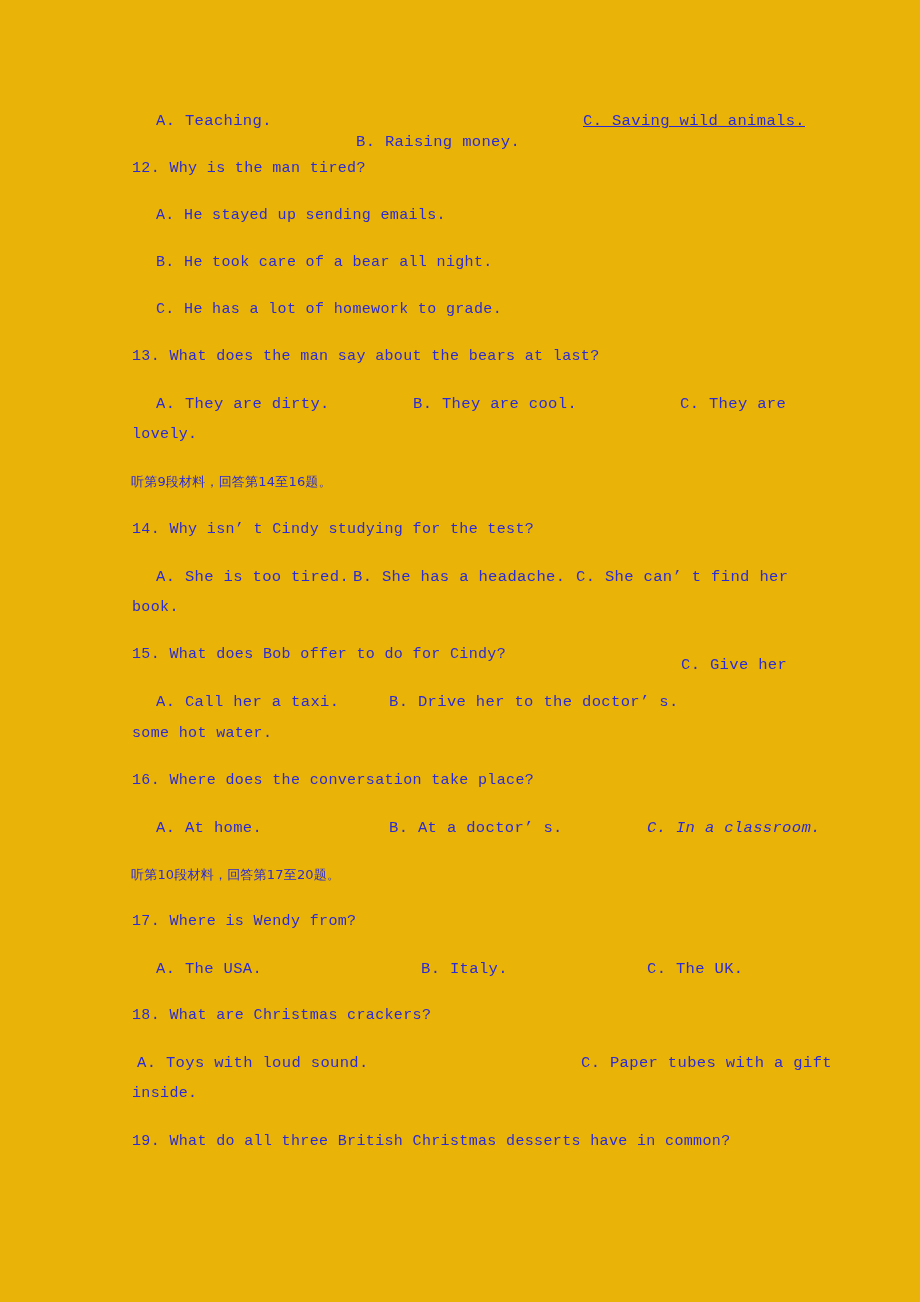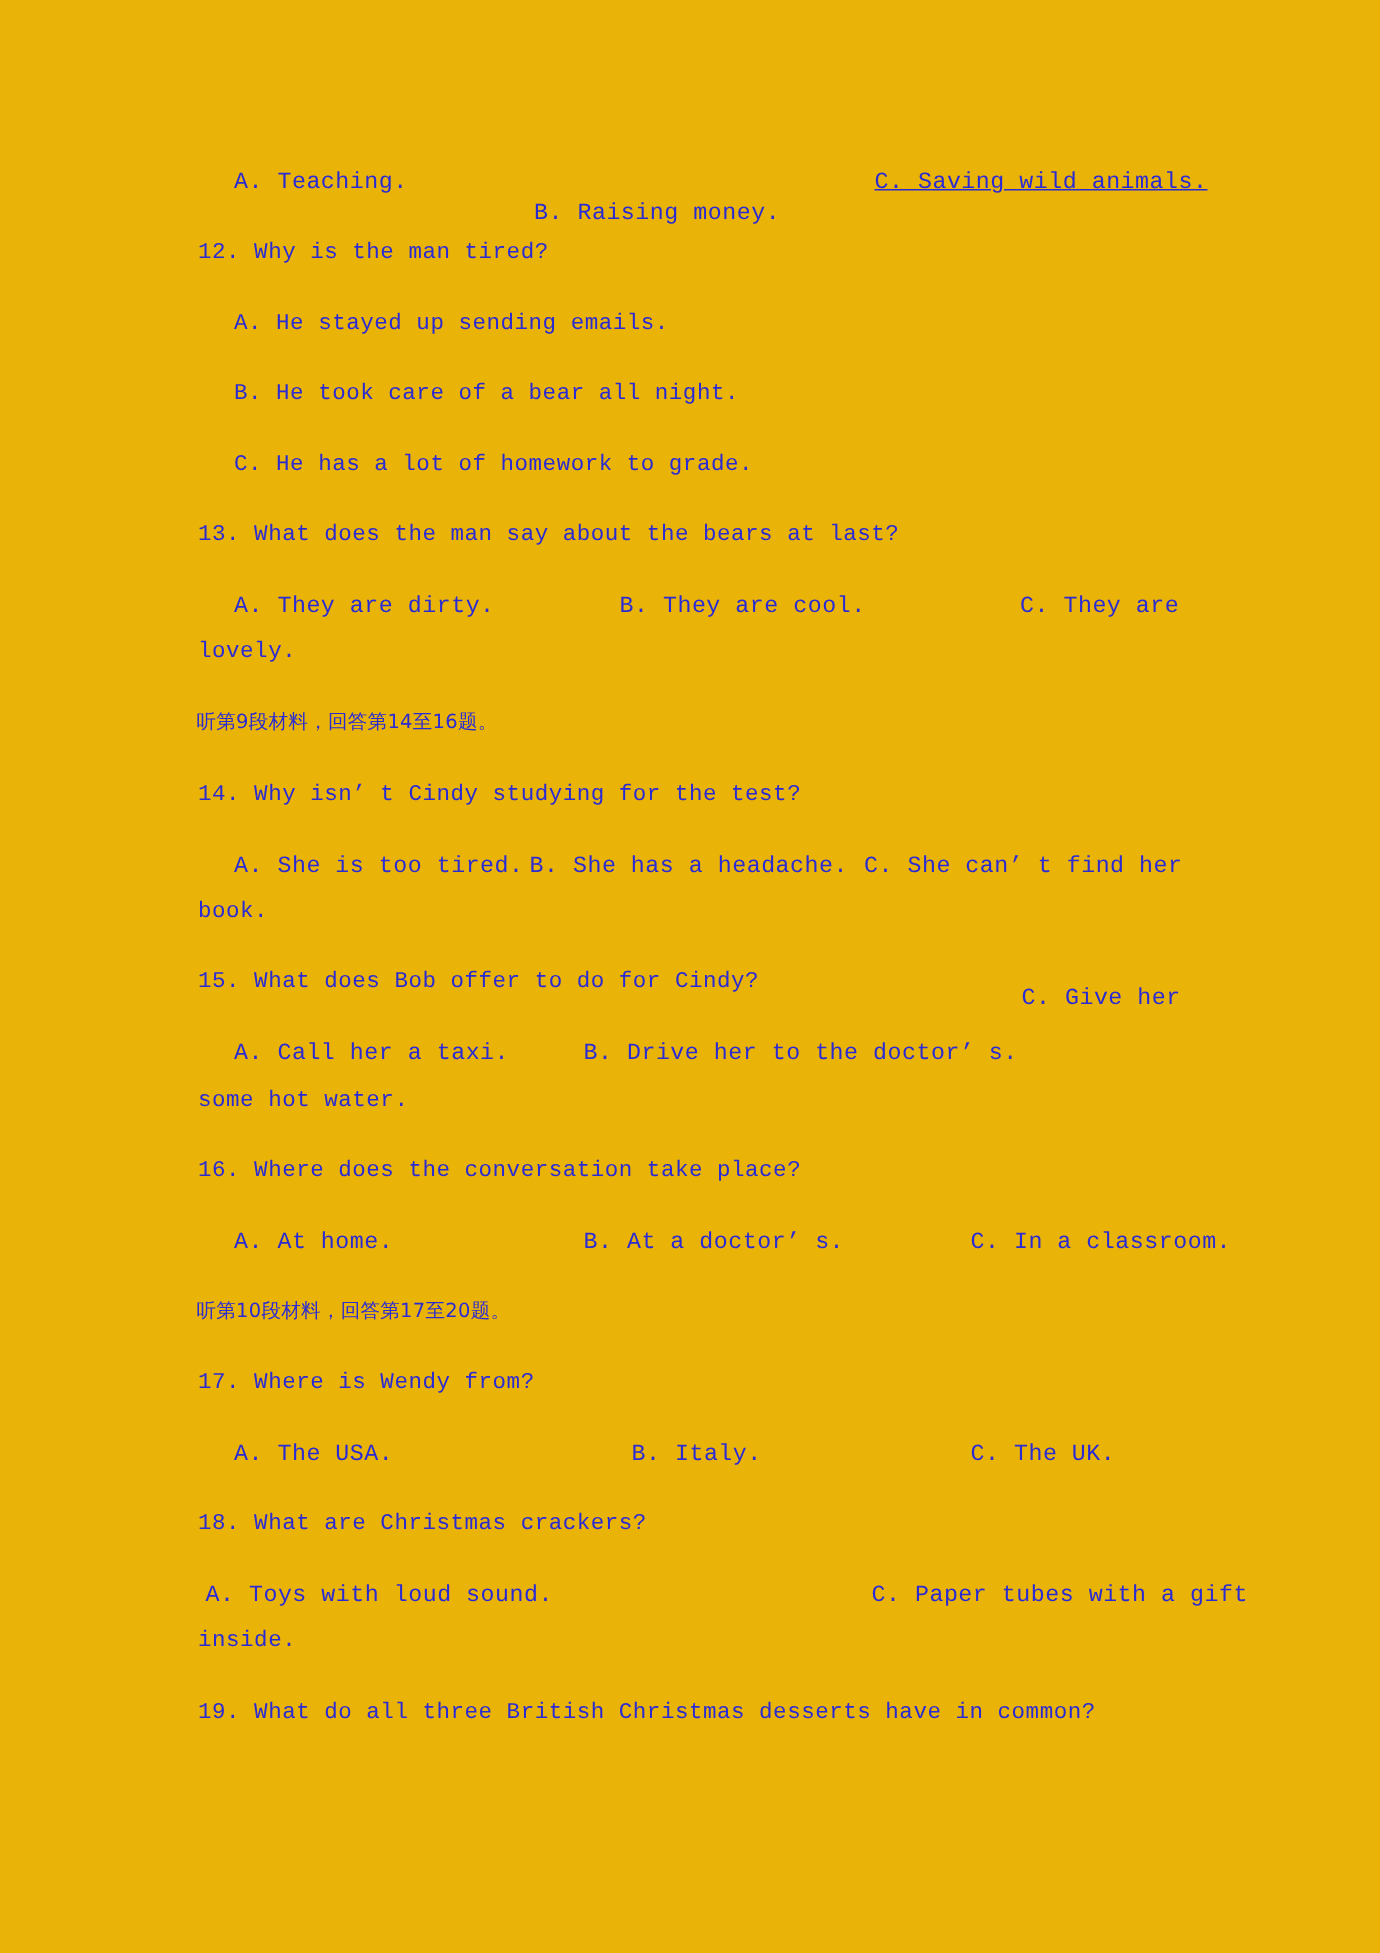--- a/index.html
+++ b/index.html
@@ -83,21 +83,21 @@
 
   <div class="line q" style="left:132px; top:646px;">15. What does Bob offer to do for Cindy?</div>
   <div class="cell opt" style="left:156px; top:693px;">A. Call her a taxi.</div>
   <div class="cell opt" style="left:389px; top:693px;">B. Drive her to the doctor’ s.</div>
   <div class="cell opt" style="left:681px; top:656px;">C. Give her</div>
   <div class="line cont" style="left:132px; top:725px;">some hot water.</div>
 
   <div class="line q" style="left:132px; top:772px;">16. Where does the conversation take place?</div>
   <div class="cell opt" style="left:156px; top:819px;">A. At home.</div>
   <div class="cell opt" style="left:389px; top:819px;">B. At a doctor’ s.</div>
-  <div class="cell opt" style="left:647px; top:819px;">C. In a classroom.</div>
+  <div class="cell opt" style="left:647px; top:819px;font-style:italic;">C. In a classroom.</div>
 
   <div class="line cn" style="left:131px; top:866px;">听第10段材料，回答第17至20题。</div>
 
   <div class="line q" style="left:132px; top:913px;">17. Where is Wendy from?</div>
   <div class="cell opt" style="left:156px; top:960px;">A. The USA.</div>
   <div class="cell opt" style="left:389px; top:960px;margin-left:32px;">B. Italy.</div>
   <div class="cell opt" style="left:647px; top:960px;">C. The UK.</div>
 
   <div class="line q" style="left:132px; top:1007px;">18. What are Christmas crackers?</div>
   <div class="cell opt" style="left:137px; top:1054px;">A. Toys with loud sound.</div>

